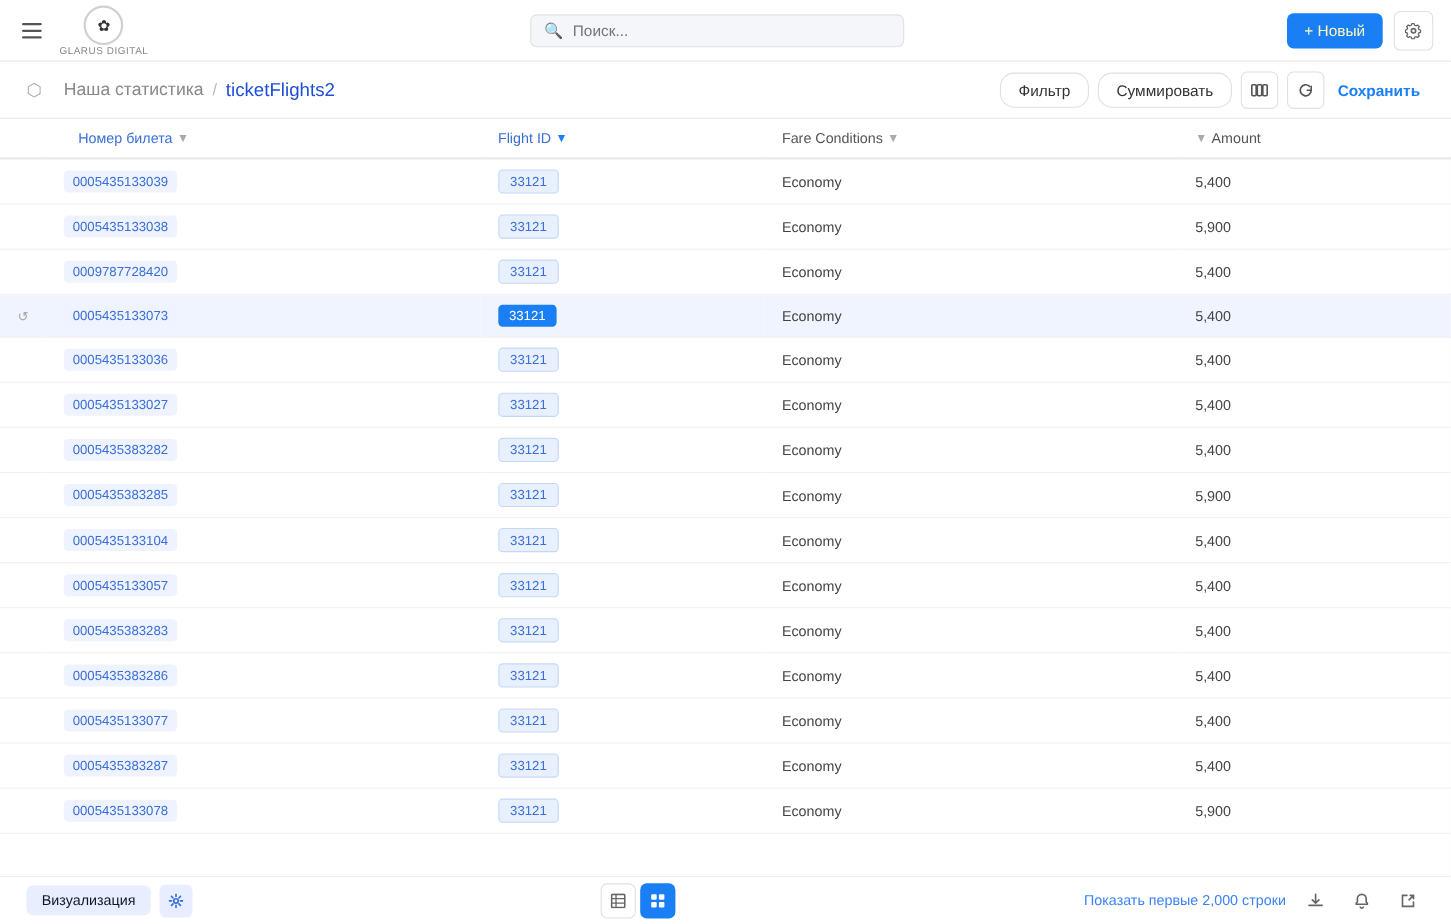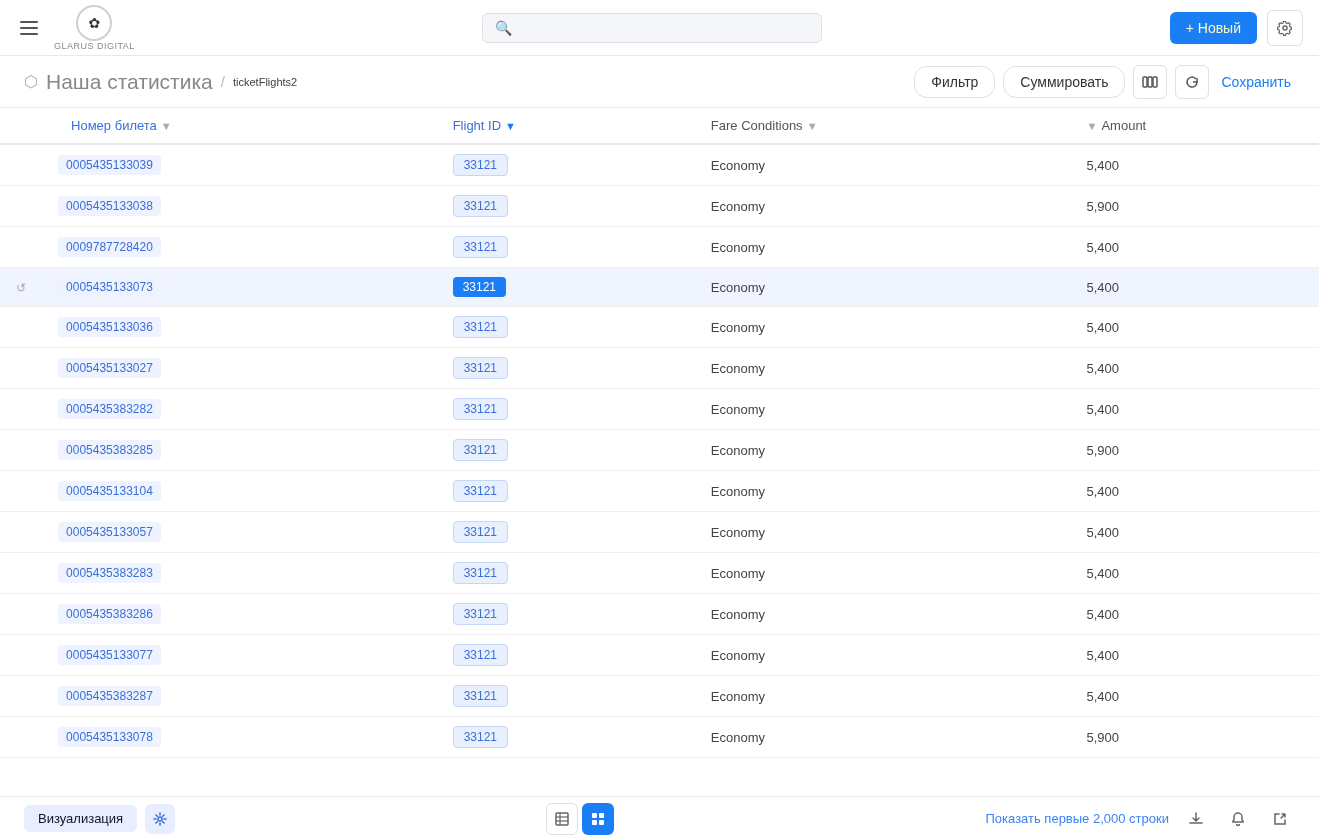--- a/index.html
+++ b/index.html
@@ -39,33 +39,33 @@
 
     
     .breadcrumb-bar {
       position: fixed; top: 56px; left: 0; right: 0; z-index: 99;
       background: #fff; border-bottom: 1px solid #e8e8e8;
       display: flex; align-items: center; justify-content: space-between;
       padding: 0 24px; height: 52px;
     }
     .breadcrumb { display: flex; align-items: center; gap: 8px; }
     .breadcrumb-icon { color: #aaa; font-size: 16px; }
-    .breadcrumb-text { color: #888; font-size: 21px; }
+    .breadcrumb-text { color: #888; font-size: 16px; margin-left: 12px; }
     .breadcrumb-sep { color: #bbb; font-size: 15px; }
-    .breadcrumb-current { color: #404040; font-size: 11px; font-weight: 500; }
+    .breadcrumb-current { color: #1d4ed8; font-size: 17px; font-weight: 500; }
     .toolbar-right { display: flex; align-items: center; gap: 8px; }
     .btn-filter, .btn-summarize {
       border: 1px solid #e0e0e0; background: #fff; border-radius: 13px;
       padding: 7px 16px; font-size: 14px; cursor: pointer; color: #333;
     }
     .icon-btn {
       width: 34px; height: 34px; border: 1px solid #e0e0e0; border-radius: 6px;
       background: #fff; cursor: pointer; display: flex; align-items: center; justify-content: center; color: #555;
     }
-    .btn-save { color: #1a7ef5; background: none; border: none; font-size: 14px; cursor: pointer; font-weight: 400; padding: 0 4px; }
+    .btn-save { color: #1a7ef5; background: none; border: none; font-size: 14px; cursor: pointer; font-weight: 700; padding: 0 4px; }
 
     
     .main {
       margin-top: 108px;
       background: #fff;
       height: calc(100vh - 108px - 44px);
       overflow: hidden;
       position: relative;
     }
 
@@ -152,20 +152,21 @@
     <div class="logo">
       <div class="logo-circle">
         <span class="logo-flower">✿</span>
       </div>
       <span class="logo-text">GLARUS DIGITAL</span>
     </div>
   </div>
   <div class="navbar-center">
     <div class="search-bar">
       <span class="search-icon">🔍</span>
+      <input class="search-input" type="text" placeholder="Поиск..." style="">
     </div>
   </div>
   <div class="navbar-right">
     <button class="btn-new">+ Новый</button>
     <button class="gear-btn">
       <svg width="16" height="16" viewBox="0 0 16 16" fill="none">
         <path d="M8 10a2 2 0 100-4 2 2 0 000 4z" stroke="#666" stroke-width="1.5"></path>
         <path d="M6.5 1.5l-.5 1.5-1.5.5-1.3-.8-1.4 1.4.8 1.3-.5 1.5-1.5.5v2l1.5.5.5 1.5-.8 1.3 1.4 1.4 1.3-.8 1.5.5.5 1.5h2l.5-1.5 1.5-.5 1.3.8 1.4-1.4-.8-1.3.5-1.5 1.5-.5v-2l-1.5-.5-.5-1.5.8-1.3-1.4-1.4-1.3.8-1.5-.5-.5-1.5h-2z" stroke="#666" stroke-width="1.2"></path>
       </svg>
     </button>

